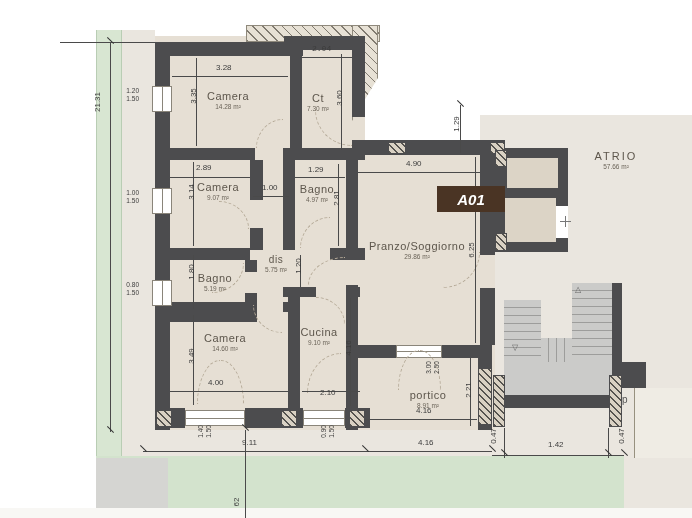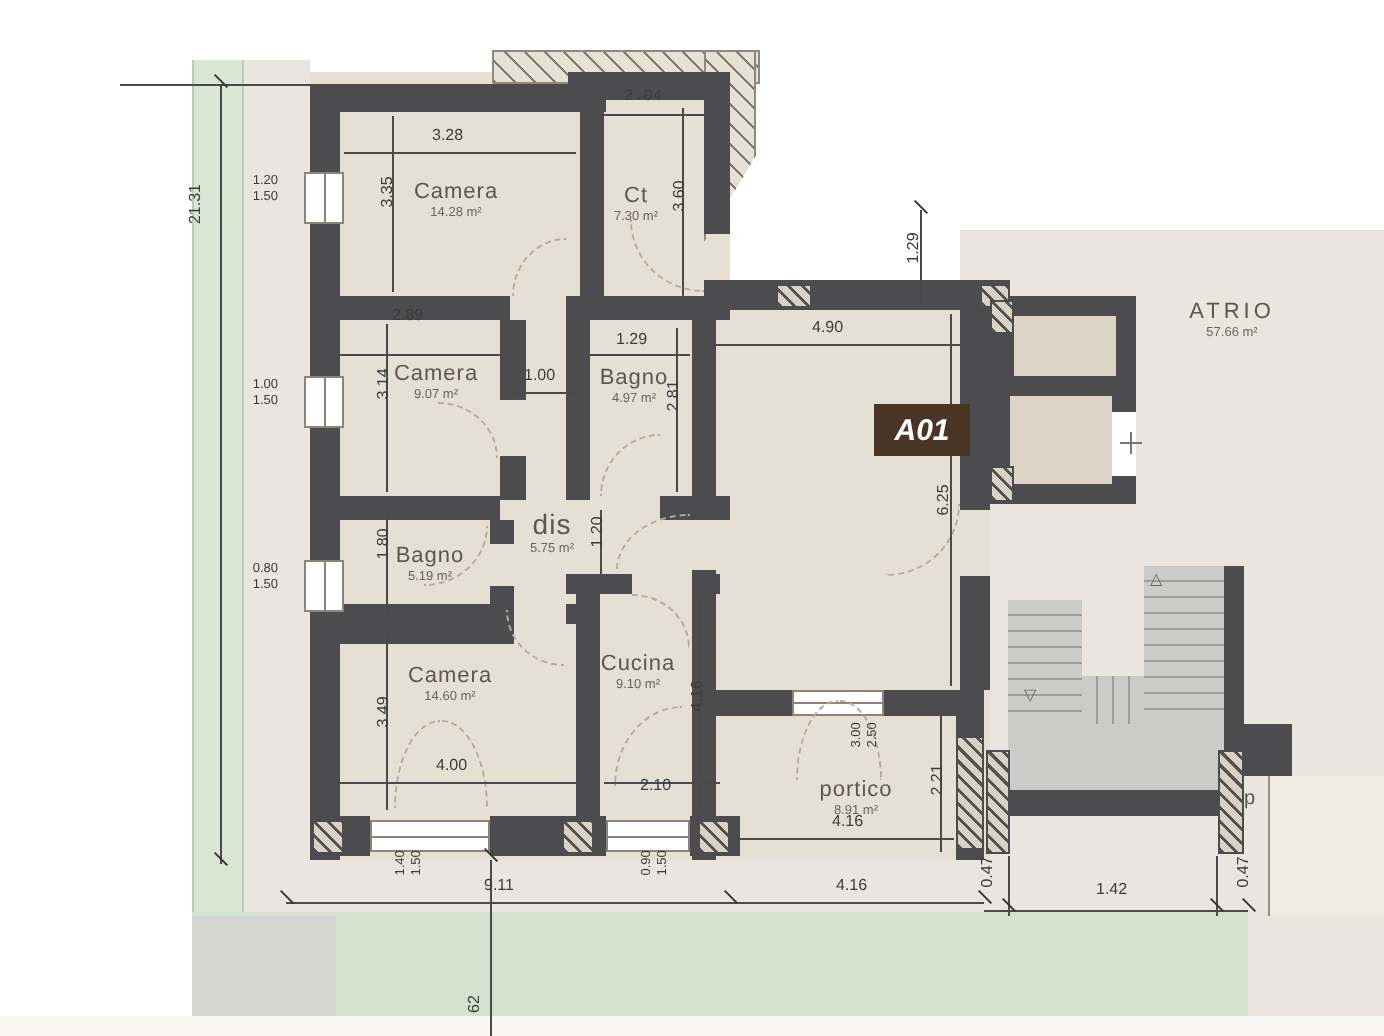--- a/index.html
+++ b/index.html
@@ -20,21 +20,21 @@
   .dl{position:absolute;background:#4a4a4a;}
   .tick{position:absolute;width:9px;height:1px;background:#333;transform:rotate(45deg);}
   .dim{position:absolute;font-size:8px;color:#3c3c3c;white-space:nowrap;line-height:1;}
   .dim.v{transform:rotate(-90deg);transform-origin:center;}
   .wpair{position:absolute;font-size:6.5px;color:#3c3c3c;line-height:1.25;text-align:right;width:18px;}
   .wpair span{display:block;}
   .wpair.v{transform:rotate(-90deg);transform-origin:center;}
   .room{position:absolute;text-align:center;color:#5d564c;}
   .room .nm{display:block;font-size:11px;letter-spacing:.5px;}
   .room .ar{display:block;font-size:6.5px;margin-top:1px;color:#6b6459;}
-  .room.small .nm{font-size:14px;}
+  .room.small .nm{font-size:10px;}
   .room.wide .nm{letter-spacing:2px;}
   .badge{position:absolute;background:#4a3424;color:#fff;font-weight:bold;font-style:italic;
          font-size:15px;display:flex;align-items:center;justify-content:center;}
   .arc{position:absolute;box-sizing:border-box;border:0 dashed #b6ab99;}
   .q1{border-top-width:1px;border-right-width:1px;border-top-right-radius:100%;}
   .q2{border-top-width:1px;border-left-width:1px;border-top-left-radius:100%;}
   .q3{border-bottom-width:1px;border-left-width:1px;border-bottom-left-radius:100%;}
   .q4{border-bottom-width:1px;border-right-width:1px;border-bottom-right-radius:100%;}
   .stairs{position:absolute;background:#cbcbc9;}
   .stepsH{background:repeating-linear-gradient(to bottom,#cbcbc9 0 7px,#9d9d9b 7px 8px);}
@@ -186,32 +186,32 @@
   <div class="tick" style="left:500px;top:452px;"></div>
   <div class="tick" style="left:604px;top:452px;"></div>
   <div class="tick" style="left:620px;top:452px;"></div>
   <div class="tick" style="left:241px;top:427px;"></div>
   <div class="tick" style="left:456px;top:103px;"></div>
 
   <span class="dim" style="left:216px;top:64px;">3.28</span>
   <span class="dim" style="left:312px;top:45px;font-family:Liberation Mono, monospace;">2.04</span>
   <span class="dim v" style="left:186px;top:92px;">3.35</span>
   <span class="dim v" style="left:332px;top:94px;">3.60</span>
-  <span class="dim" style="left:196px;top:154px;">2.89</span>
+  <span class="dim" style="left:196px;top:164px;">2.89</span>
   <span class="dim v" style="left:184px;top:188px;">3.14</span>
   <span class="dim" style="left:262px;top:184px;">1.00</span>
   <span class="dim" style="left:308px;top:166px;">1.29</span>
   <span class="dim v" style="left:329px;top:194px;">2.81</span>
   <span class="dim" style="left:406px;top:160px;">4.90</span>
   <span class="dim v" style="left:449px;top:120px;">1.29</span>
   <span class="dim v" style="left:464px;top:246px;">6.25</span>
   <span class="dim v" style="left:184px;top:268px;">1.80</span>
   <span class="dim v" style="left:291px;top:262px;">1.20</span>
   <span class="dim v" style="left:184px;top:352px;">3.49</span>
-  <span class="dim" style="left:218px;top:379px;">4.00</span>
+  <span class="dim" style="left:208px;top:379px;">4.00</span>
   <span class="dim" style="left:320px;top:389px;">2.10</span>
   <span class="dim v" style="left:341px;top:344px;">4.16</span>
   <span class="dim v" style="left:461px;top:386px;">2.21</span>
   <span class="dim" style="left:416px;top:407px;">4.16</span>
   <span class="dim" style="left:242px;top:439px;">9.11</span>
   <span class="dim" style="left:418px;top:439px;">4.16</span>
   <span class="dim" style="left:548px;top:441px;">1.42</span>
   <span class="dim v" style="left:486px;top:432px;">0.47</span>
   <span class="dim v" style="left:614px;top:432px;">0.47</span>
   <span class="dim v" style="left:88px;top:98px;">21.31</span>
@@ -267,24 +267,28 @@
     <span class="ar">5.19 m²</span>
   </div>
   <div class="room" style="left:173px;top:332px;width:104px;">
     <span class="nm">Camera</span>
     <span class="ar">14.60 m²</span>
   </div>
   <div class="room" style="left:290px;top:326px;width:58px;">
     <span class="nm">Cucina</span>
     <span class="ar">9.10 m²</span>
   </div>
+  <div class="room" style="left:352px;top:240px;width:130px;">
+    <span class="nm">Pranzo/Soggiorno</span>
+    <span class="ar">29.86 m²</span>
+  </div>
   <div class="room wide" style="left:578px;top:150px;width:76px;">
     <span class="nm">ATRIO</span>
     <span class="ar">57.66 m²</span>
   </div>
   <div class="room" style="left:386px;top:389px;width:84px;">
     <span class="nm">portico</span>
     <span class="ar">8.91 m²</span>
   </div>
 
-  <div class="badge" style="left:437px;top:202px;width:48px;height:26px;">A01</div>
+  <div class="badge" style="left:437px;top:186px;width:68px;height:26px;">A01</div>
 
 </div>
 
 </body></html>

